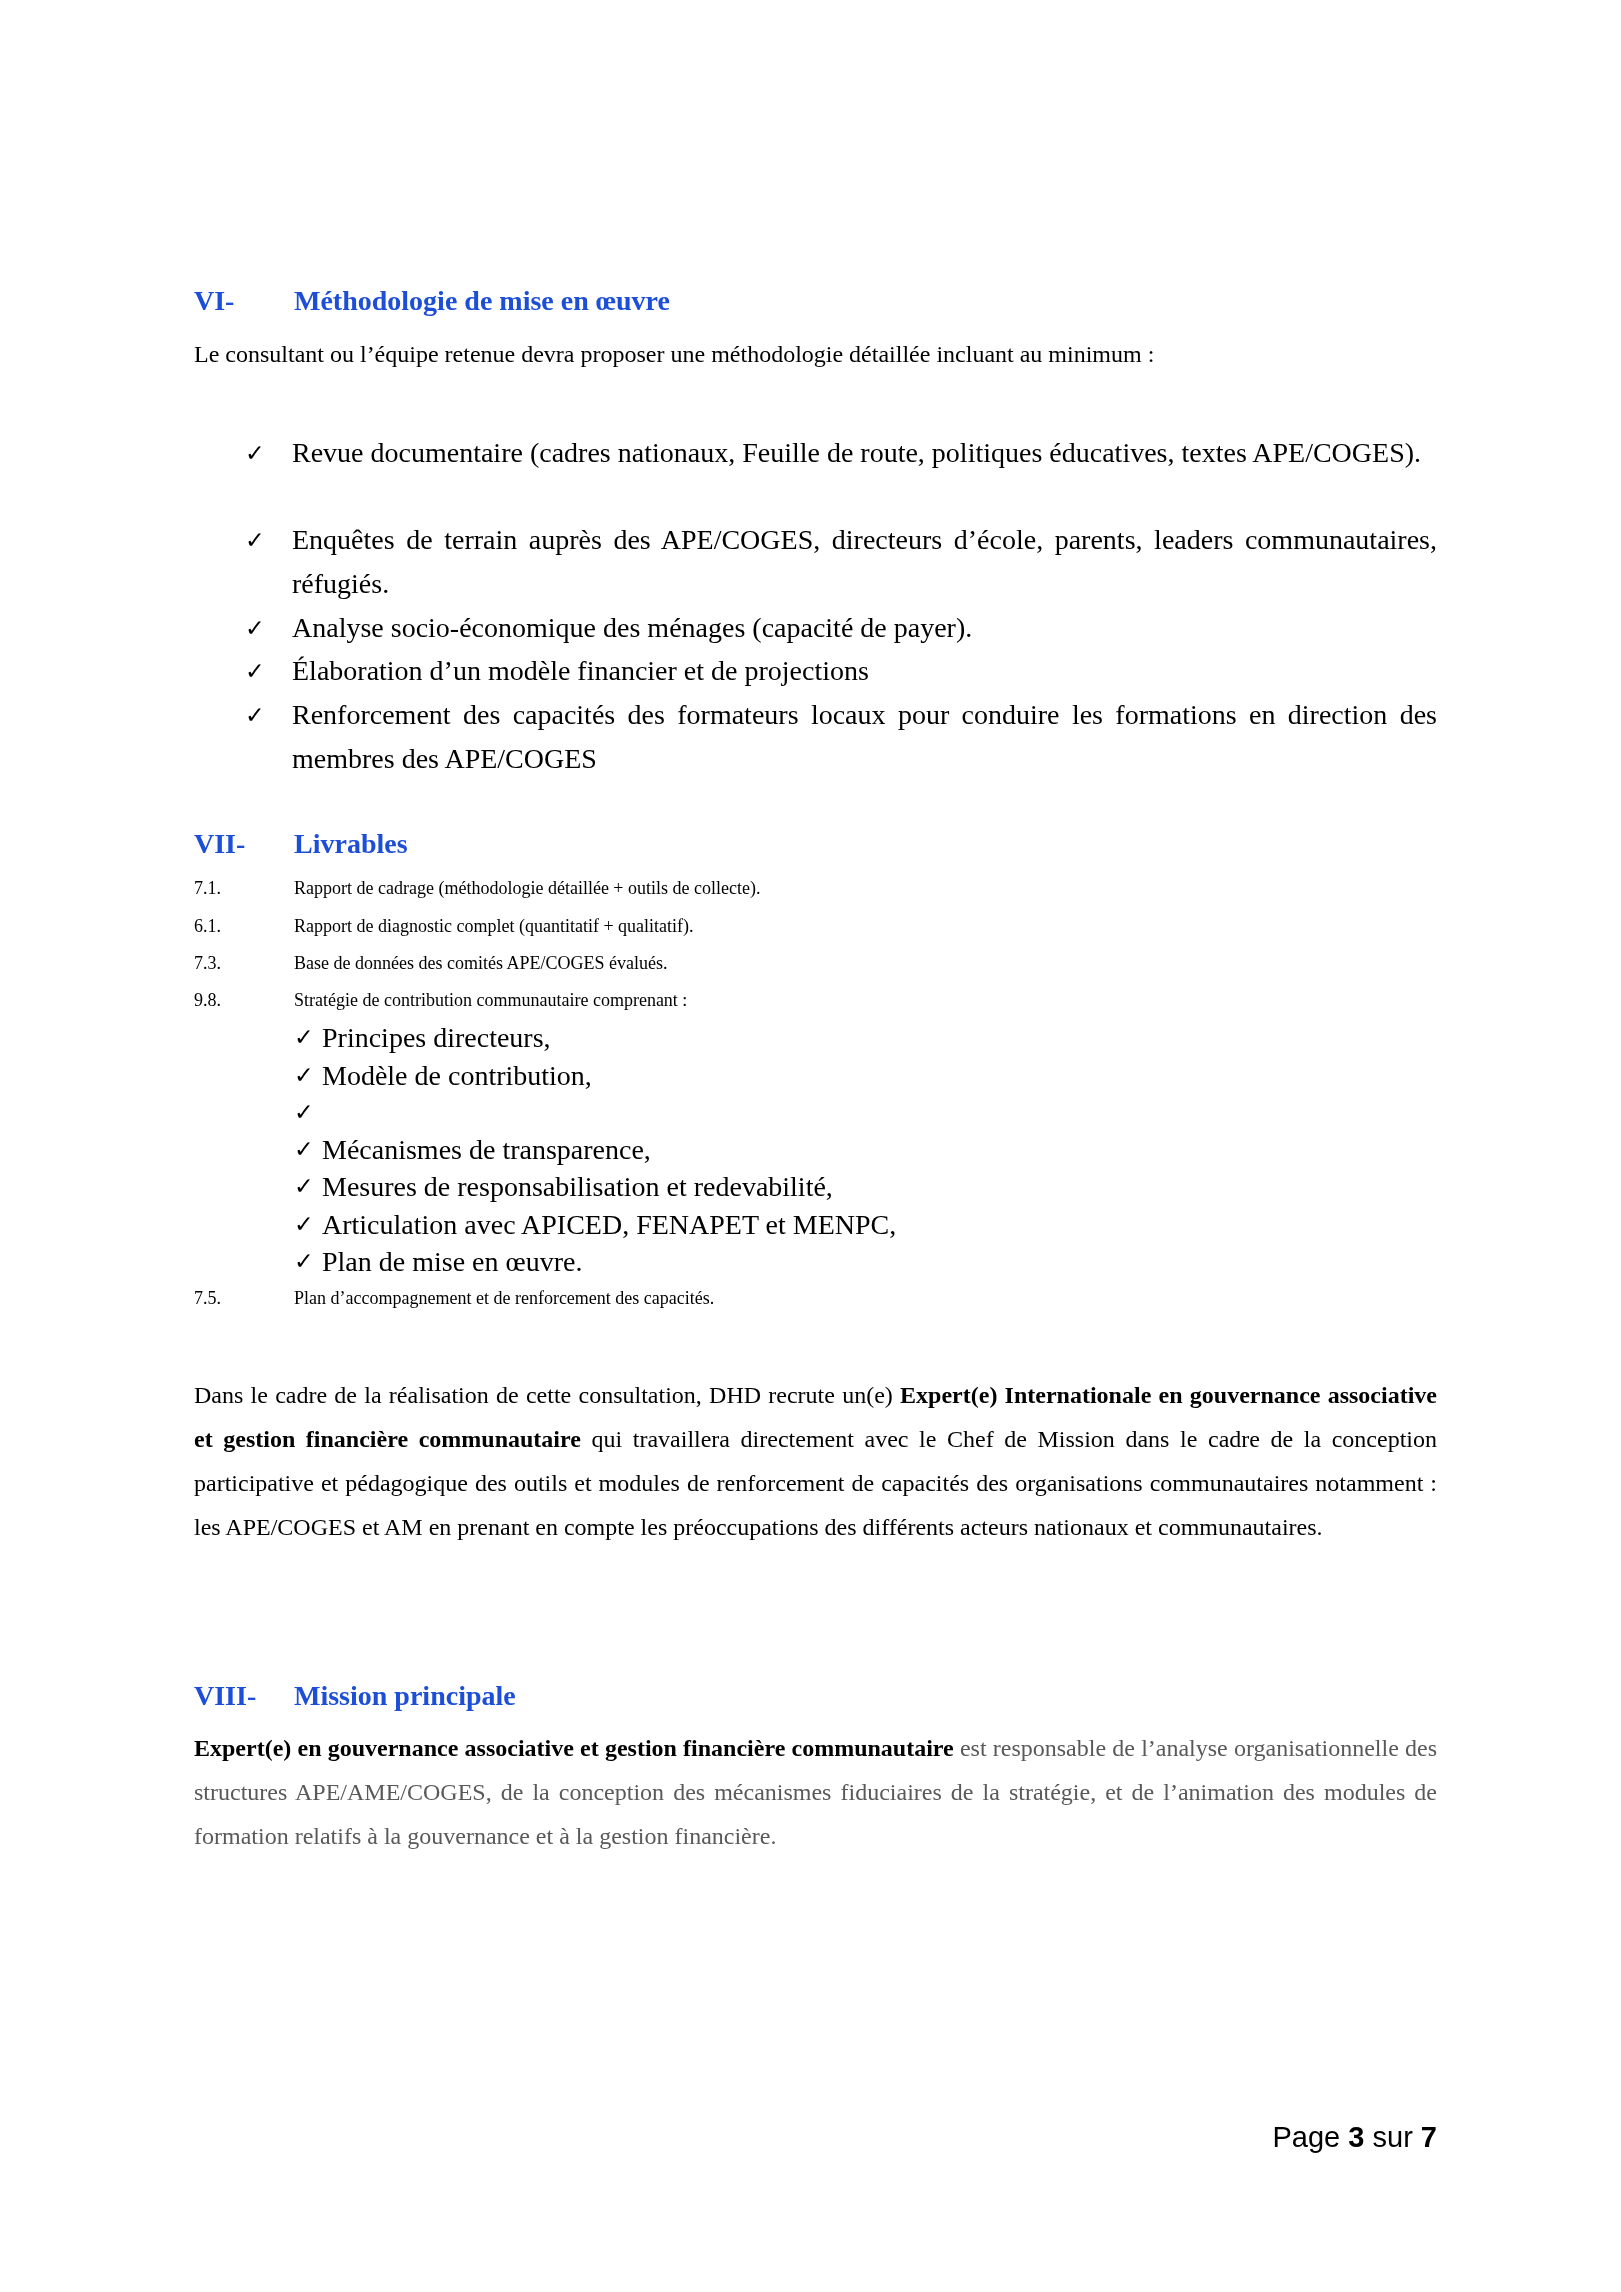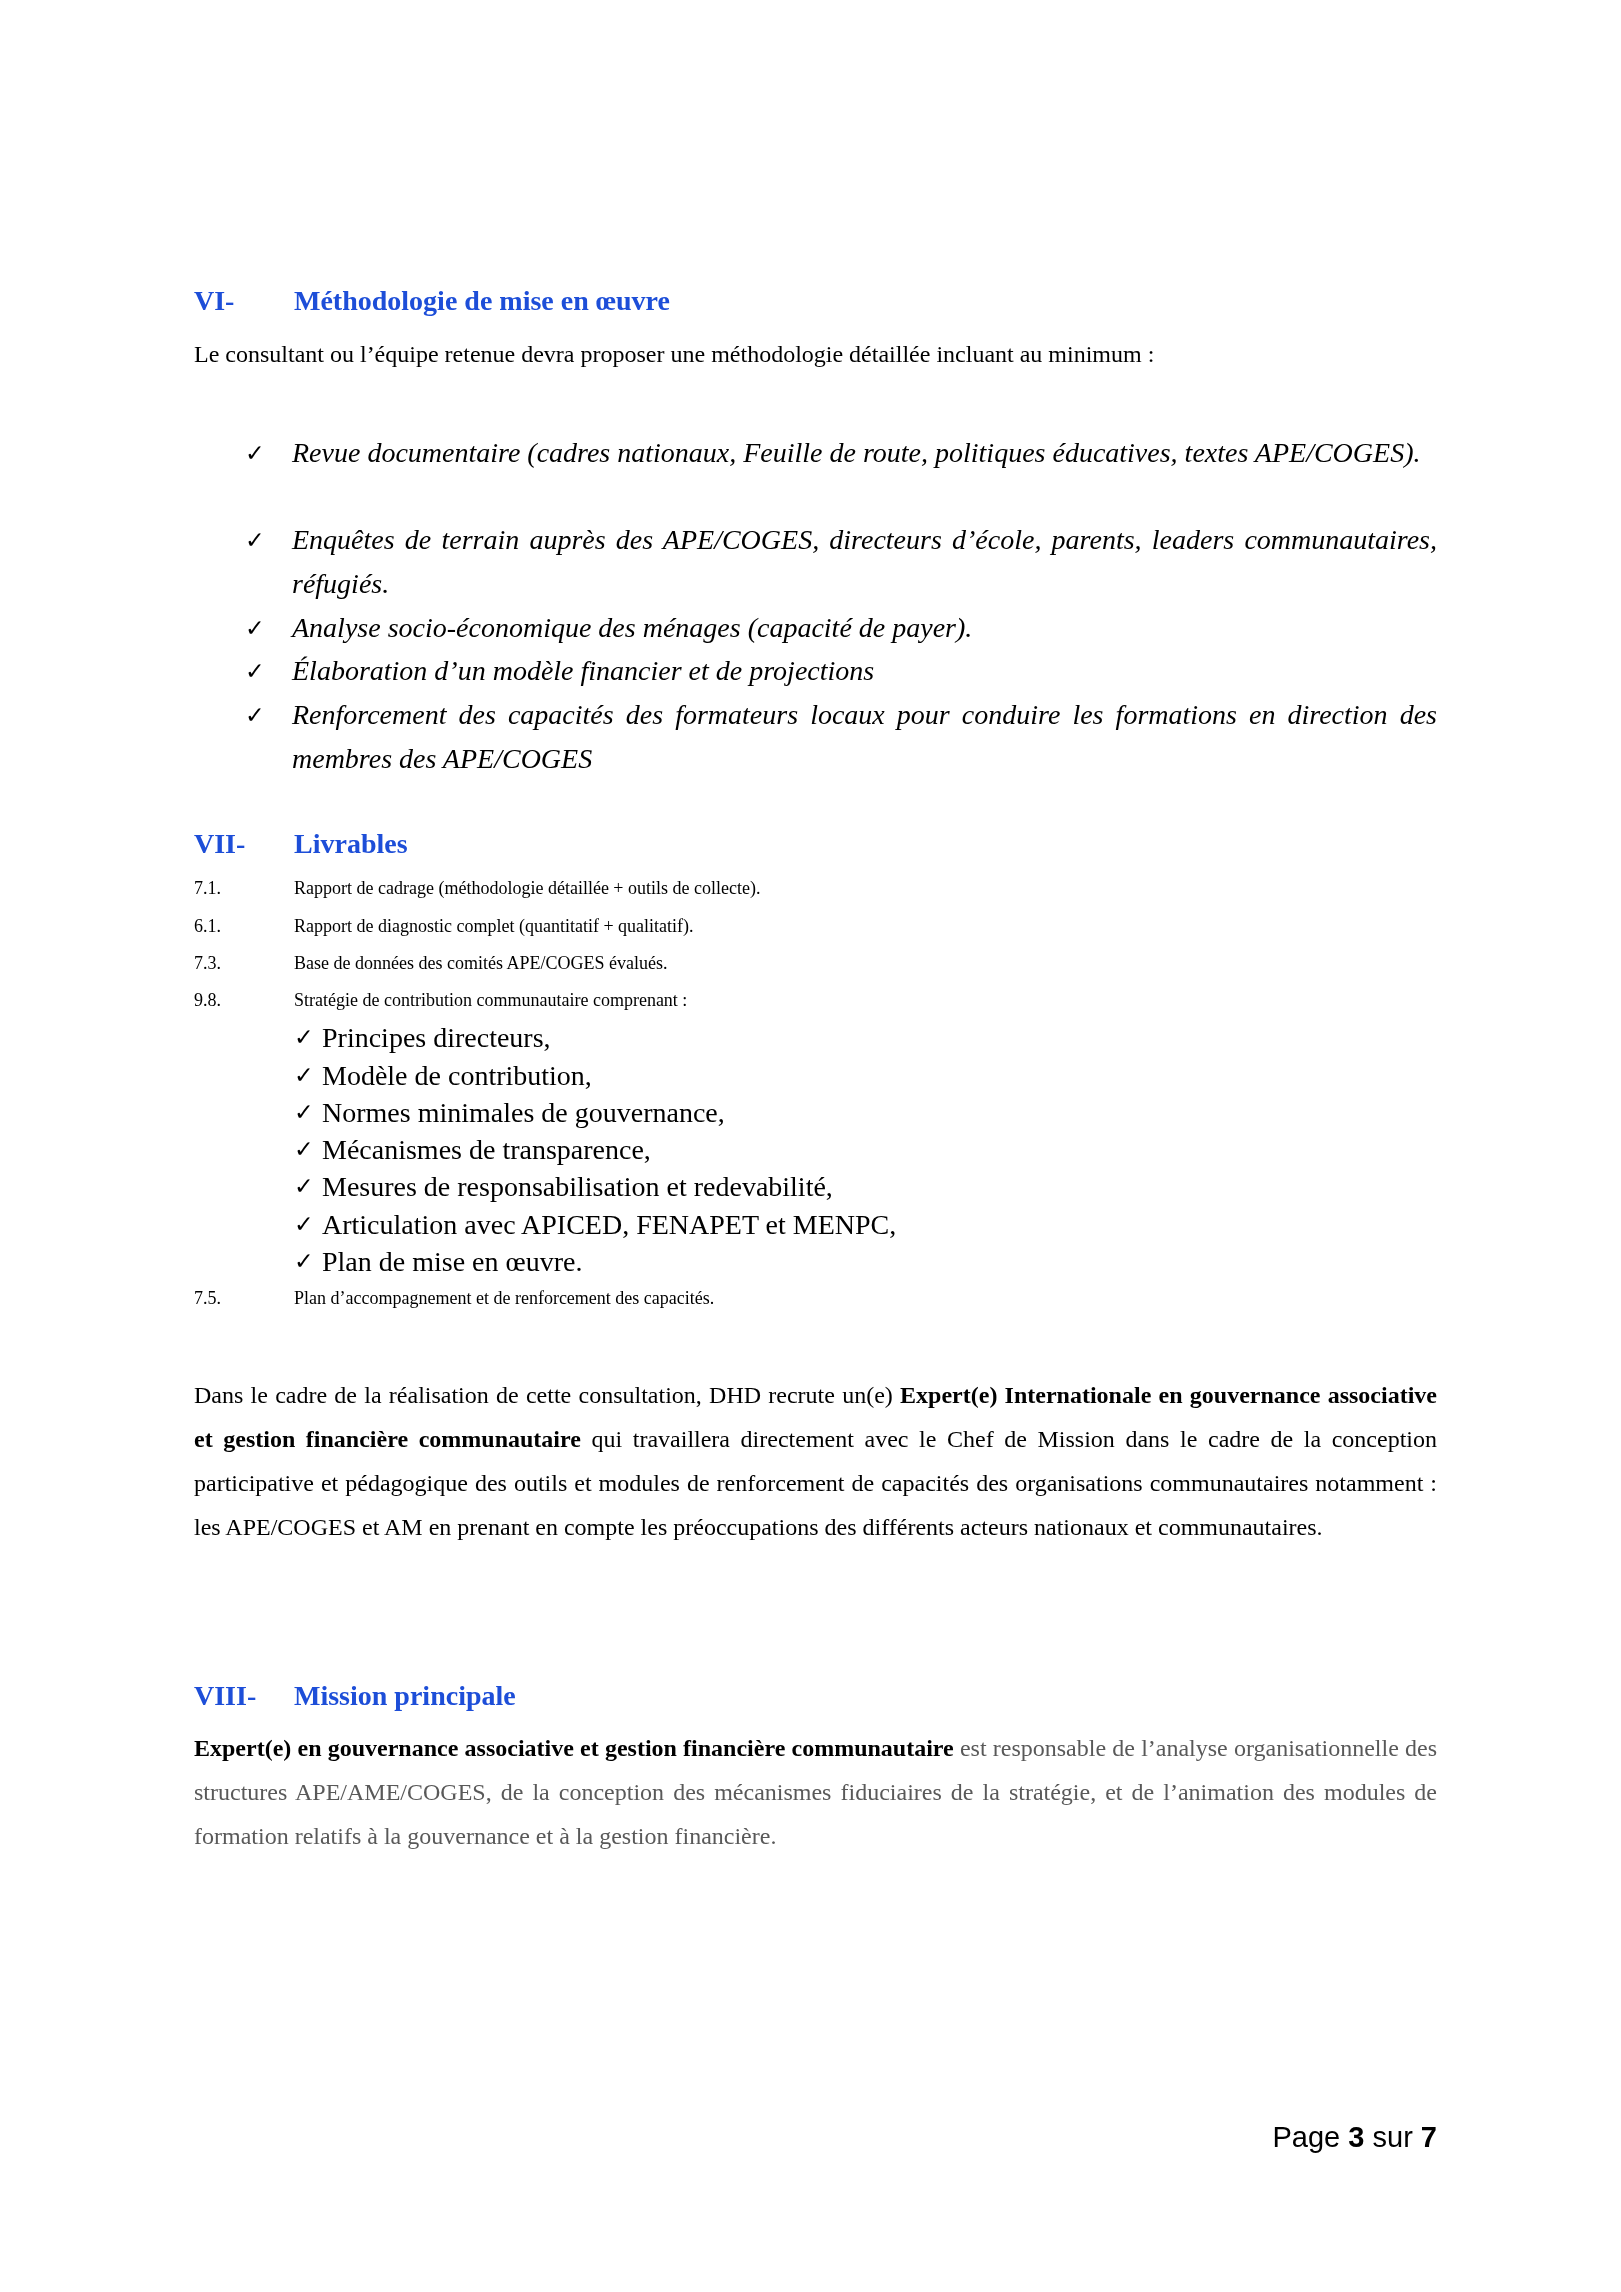--- a/index.html
+++ b/index.html
@@ -6,21 +6,21 @@
   body { width: 1621px; height: 2293px; position: relative; overflow: hidden;
          font-family: "Liberation Serif", "DejaVu Serif", serif; color: #000; }
   .page { position: absolute; left: 194px; top: 0; width: 1243px; }
   .h { position: absolute; left: 0; font-weight: bold; color: #1d4ed8; font-size: 28px; line-height: 33px; }
   .h .num { display: inline-block; width: 100px; }
   .p { position: absolute; left: 0; width: 1243px; font-size: 24px; line-height: 44px; text-align: justify; }
   .p.grey { color: #595959; font-family: Liberation Serif, serif; }
   .p b { color: #000; }
   .chk { position: absolute; left: 51px; width: 1192px; font-size: 28px; line-height: 44px; }
   .chk .mk { position: absolute; left: 0; top: 0; width: 39px; font-family: "DejaVu Sans", sans-serif; font-size: 23.5px; }
-  .chk .tx { display: block; margin-left: 47px; text-align: justify; font-style: italic; }
+  .chk .tx { display: block; margin-left: 47px; text-align: justify; }
   .num-item { position: absolute; left: 0; width: 1243px; font-size: 18px; line-height: 37px; }
   .num-item .n { position: absolute; left: 0; top: 0; }
   .num-item .tx { display: block; margin-left: 100px; }
   .sub-chk { position: absolute; left: 100px; font-size: 28px; line-height: 37px; }
   .sub-chk .mk { position: absolute; left: 0; top: 0; font-family: "DejaVu Sans", sans-serif; font-size: 23.5px; }
   .sub-chk .tx { display: block; margin-left: 28px; white-space: nowrap; }
   .footer { position: absolute; right: 184px; top: 2121px; font-family: Liberation Sans, sans-serif; font-size: 29px; }
 </style>
 </head>
 <body>
@@ -76,21 +76,20 @@
   <div class="sub-chk" style="top:1019px">
     <span class="mk">✓</span>
     <span class="tx">Principes directeurs,</span>
   </div>
   <div class="sub-chk" style="top:1057px">
     <span class="mk">✓</span>
     <span class="tx">Modèle de contribution,</span>
   </div>
   <div class="sub-chk" style="top:1094px">
     <span class="mk">✓</span>
-    <span class="tx">Normes minimales de gouvernance,</span>
   </div>
   <div class="sub-chk" style="top:1131px">
     <span class="mk">✓</span>
     <span class="tx">Mécanismes de transparence,</span>
   </div>
   <div class="sub-chk" style="top:1168px">
     <span class="mk">✓</span>
     <span class="tx">Mesures de responsabilisation et redevabilité,</span>
   </div>
   <div class="sub-chk" style="top:1206px">

